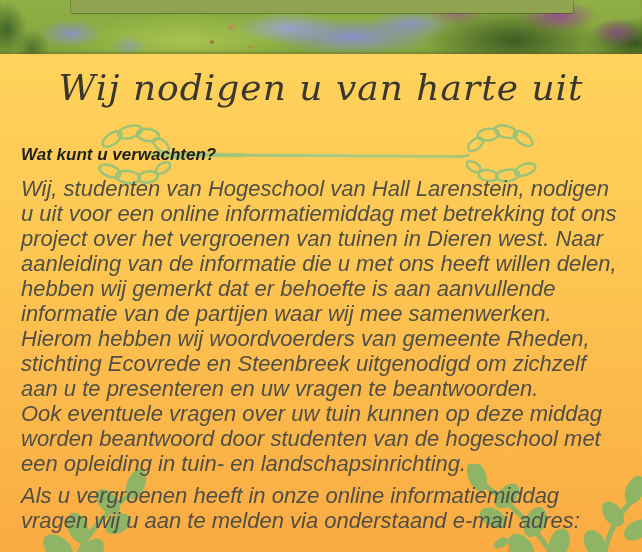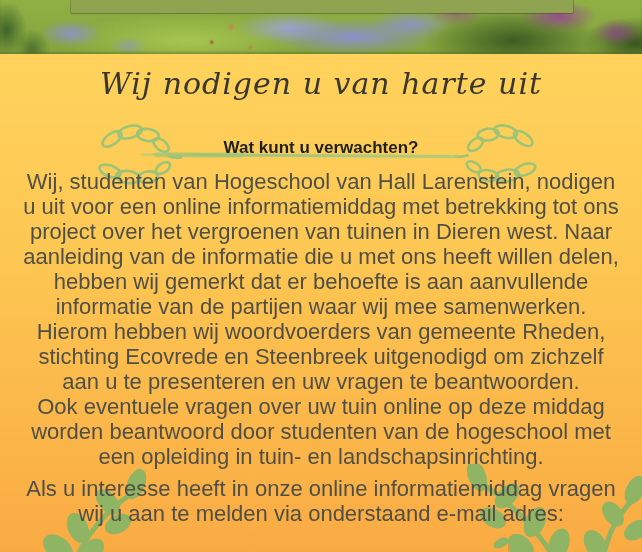--- a/index.html
+++ b/index.html
@@ -40,21 +40,21 @@
   }
   .photo-bar{
     position:absolute; left:71px; top:0; width:502px; height:13px;
     background:var(--barGreen);
     box-shadow:0 1px 0 rgba(55,65,25,.45), -1px 0 0 rgba(55,65,25,.3), 1px 0 0 rgba(55,65,25,.3);
   }
   
   .title{
     position:relative; z-index:2; margin-top:66px; text-align:center;
     font-family:"DejaVu Serif", serif; font-style:italic; font-weight:normal;
-    font-size:30px; letter-spacing:1px; color:var(--titleColor); line-height:1.2;
+    font-size:36px; letter-spacing:1px; color:var(--titleColor); line-height:1.2;
   }
   .date-line{
     position:relative; z-index:2; margin-top:6px; text-align:center;
     font-size:16px; font-weight:600; letter-spacing:5px; color:var(--dateColor);
   }
   
   .deco{position:absolute; z-index:1; pointer-events:none;}
   .sketch-left{left:98px; top:122px; width:86px; height:70px;}
   .sketch-right{left:452px; top:122px; width:86px; height:68px; transform:scaleX(-1);}
   .brush-line{
@@ -63,21 +63,21 @@
     transform:rotate(0.35deg);
   }
   .brush-line::after{
     content:""; position:absolute; left:14px; top:-1px; width:90px; height:5px;
     border-radius:3px; background:rgba(156,196,120,.55);
   }
   .branch-left{left:18px; bottom:-8px; width:150px; height:96px;}
   .branch-right{right:-8px; bottom:-8px; width:215px; height:96px;}
   .sprout{left:492px; bottom:-2px; width:34px; height:20px;}
   
-  .content{position:relative; z-index:2; width:600px; margin:0 auto; text-align:center;}
+  .content{position:relative; z-index:2; width:600px; margin:0 auto; font-style:italic;}
   .section-heading{
     font-size:17px; font-weight:bold; color:var(--headingColor); line-height:24px;
   }
   .heading-expect{margin-top:34px;}
   .heading-participate{margin-top:7px;}
   .body-par{
     font-size:22px; color:var(--bodyColor); line-height:25px;
   }
   .par1{margin-top:9px;}
   .par2{margin-top:0;}
@@ -118,22 +118,22 @@
       <ellipse cx="50" cy="55" rx="10" ry="5.5" transform="rotate(-8 50 55)"></ellipse>
       <ellipse cx="65" cy="46" rx="8" ry="4.5" transform="rotate(-32 65 46)"></ellipse>
       <path d="M70 34 q9 3 14 1"></path>
     </g>
   </svg>
   <div class="deco brush-line"></div>
 
   <div class="content">
     <div class="section-heading heading-expect">Wat kunt u verwachten?</div>
     <p class="body-par par1">Wij, studenten van Hogeschool van Hall Larenstein, nodigen u uit voor een online informatiemiddag met betrekking tot ons project over het vergroenen van tuinen in Dieren west. Naar aanleiding van de informatie die u met ons heeft willen delen, hebben wij gemerkt dat er behoefte is aan aanvullende informatie van de partijen waar wij mee samenwerken. Hierom hebben wij woordvoerders van gemeente Rheden, stichting Ecovrede en Steenbreek uitgenodigd om zichzelf aan u te presenteren en uw vragen te beantwoorden.</p>
-    <p class="body-par par2">Ook eventuele vragen over uw tuin online op deze middag worden beantwoord door studenten van de hogeschool met een opleiding in tuin- en landschapsinrichting.</p>
-    <p class="body-par par3">Als u interesse heeft in onze online informatiemiddag vragen wij u aan te melden via onderstaand e-mail adres:</p>
+    <p class="body-par par2">Ook eventuele vragen over uw tuin kunnen op deze middag worden beantwoord door studenten van de hogeschool met een opleiding in tuin- en landschapsinrichting.</p>
+    <p class="body-par par3">Als u vergroenen heeft in onze online informatiemiddag vragen wij u aan te melden via onderstaand e-mail adres:</p>
   </div>
 
   <svg class="deco branch-left" viewBox="0 0 150 96">
     <g fill="#8fb463">
       <path d="M58 96 C 68 70 90 45 116 28" stroke="#8fb463" stroke-width="5" fill="none"></path>
       <ellipse cx="118" cy="20" rx="9" ry="16" transform="rotate(22 118 20)"></ellipse>
       <ellipse cx="90" cy="38" rx="9" ry="15" transform="rotate(-42 90 38)"></ellipse>
       <ellipse cx="100" cy="60" rx="9" ry="14" transform="rotate(62 100 60)"></ellipse>
       <ellipse cx="60" cy="64" rx="10" ry="16" transform="rotate(-24 60 64)"></ellipse>
       <ellipse cx="40" cy="84" rx="11" ry="17" transform="rotate(-52 40 84)"></ellipse>

